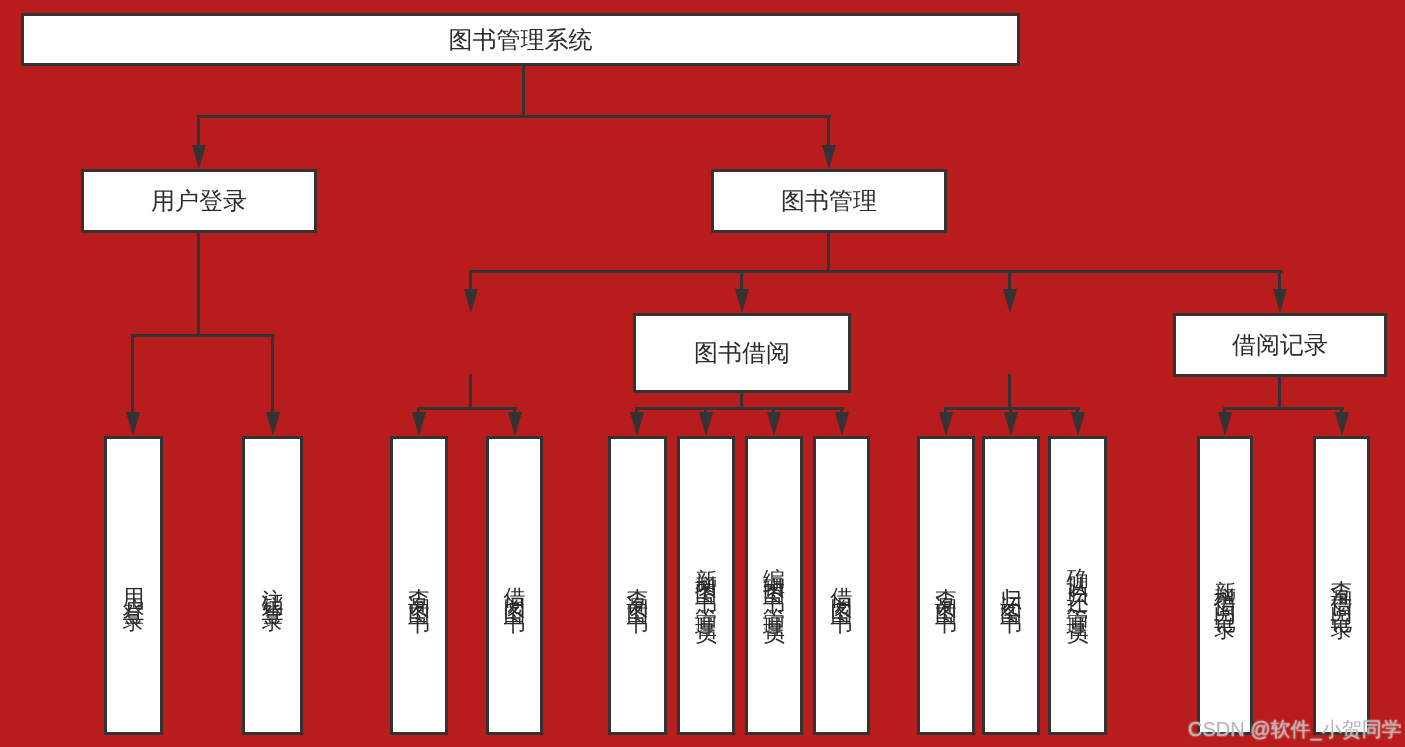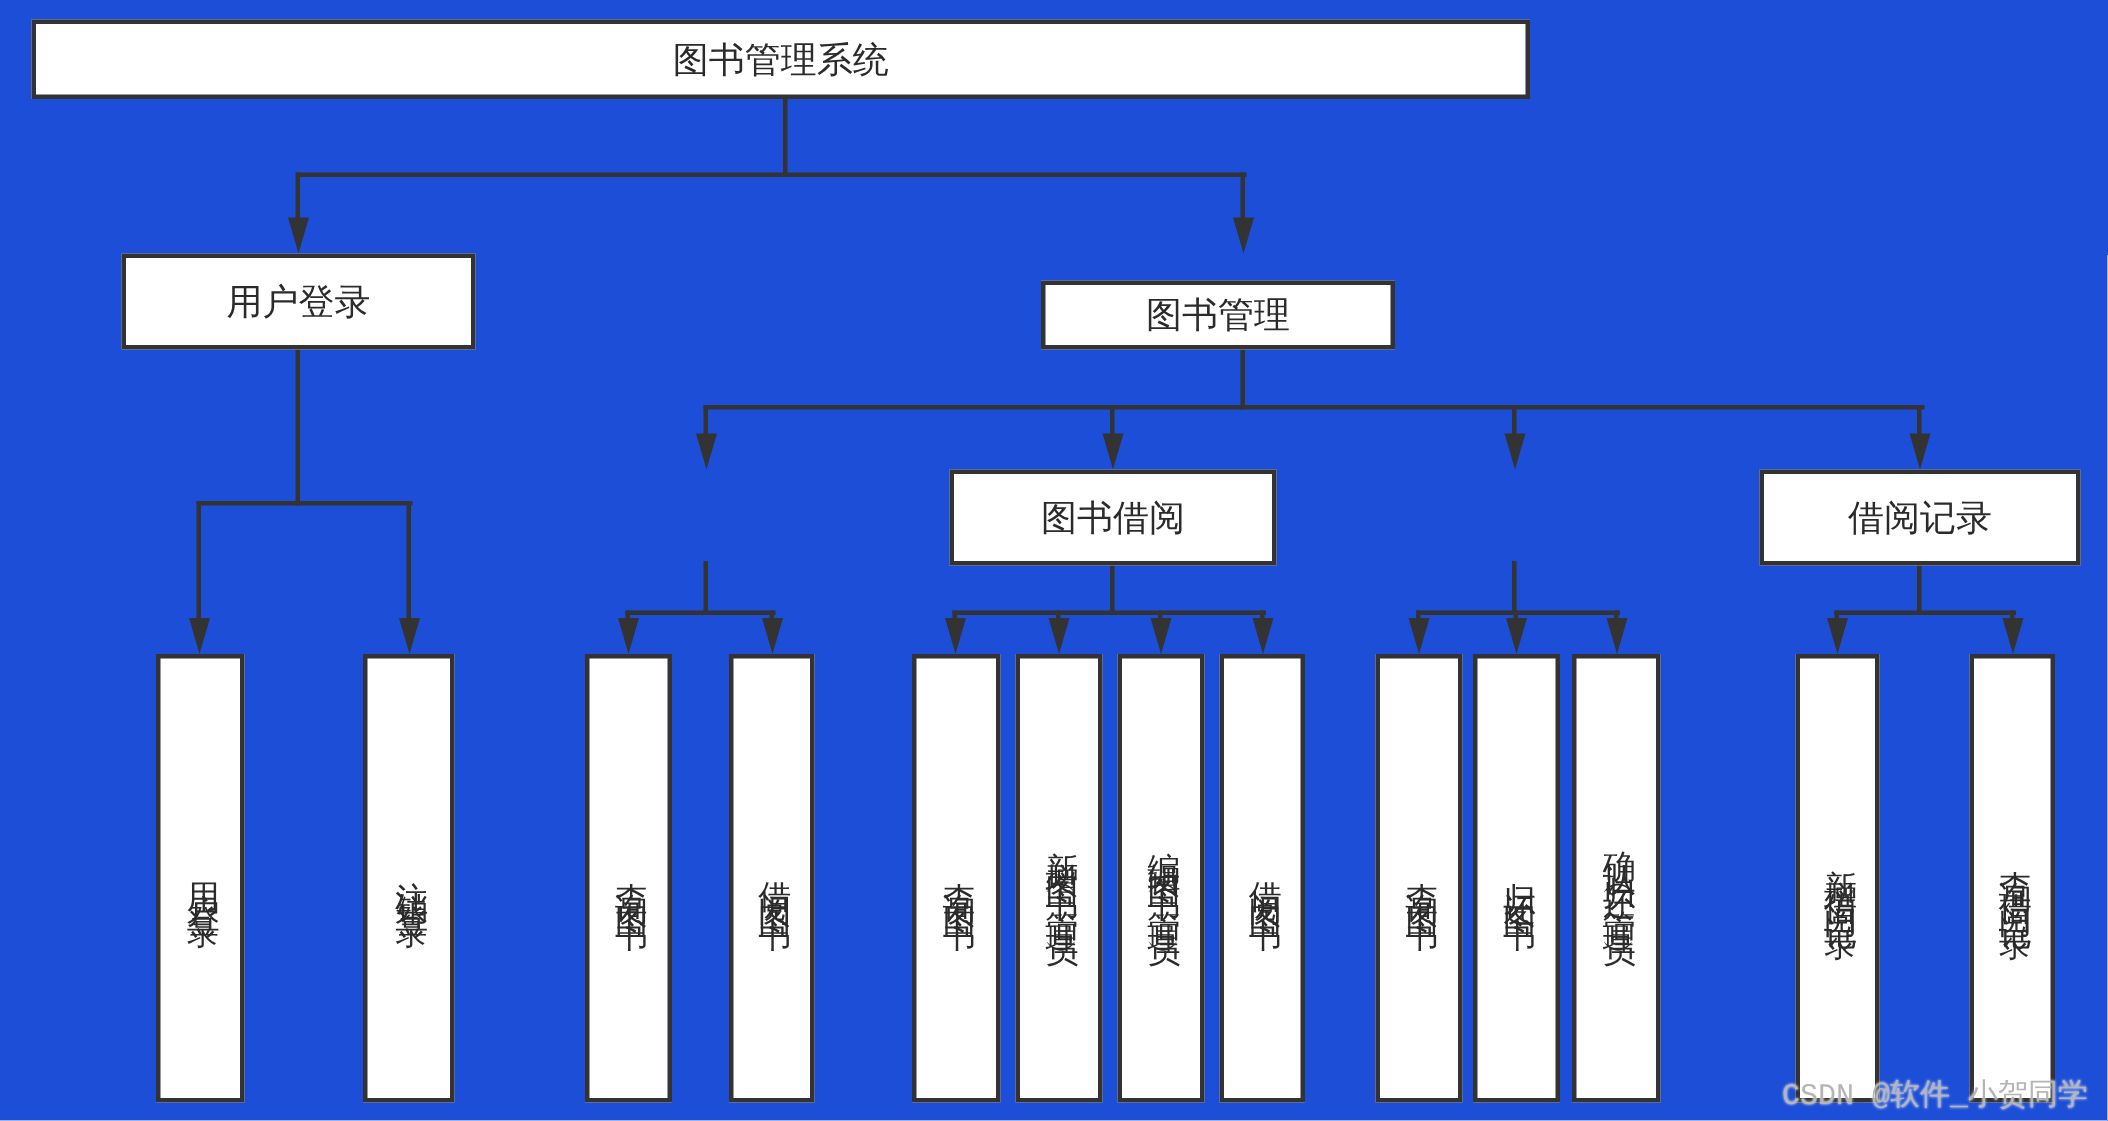--- a/index.html
+++ b/index.html
@@ -1,20 +1,20 @@
 <!DOCTYPE html>
 <html><head>
 <meta charset="utf-8">
 <style>
   html,body{margin:0;padding:0;background:#ffffff;}
   .canvas{
     position:relative;
     width:1405px;height:747px;
-    background:#1d4ed8;
-    font-family:Liberation Mono, monospace;
+    background:#b91c1c;
+    font-family:Liberation Sans, sans-serif;
     color:#2b2b2b;
     overflow:hidden;
   }
   
   .node{
     position:absolute;
     box-sizing:border-box;
     border:3px solid #333333;
     background:#ffffff;
     display:flex;align-items:center;justify-content:center;
@@ -71,21 +71,21 @@
   <div class="vline" style="left:522px;top:65px;height:52px;"></div>
   <div class="hline" style="left:198px;top:115px;width:633px;"></div>
   <div class="vline" style="left:197px;top:115px;height:32px;"></div>
   <div class="arrow" style="left:192px;top:145px;"></div>
   <div class="vline" style="left:827px;top:115px;height:32px;"></div>
   <div class="arrow" style="left:822px;top:145px;"></div>
 
   <div class="node" style="left:81px;top:169px;width:236px;height:64px;">
     <span>用户登录</span>
   </div>
-  <div class="node" style="left:694px;top:169px;width:236px;height:46px;margin-top:18px;">
+  <div class="node" style="left:711px;top:169px;width:236px;height:64px;">
     <span>图书管理</span>
   </div>
 
   <div class="vline" style="left:197px;top:233px;height:104px;"></div>
   <div class="hline" style="left:131px;top:334px;width:144px;"></div>
   <div class="vline" style="left:131px;top:334px;height:80px;"></div>
   <div class="arrow" style="left:126px;top:412px;"></div>
   <div class="vline" style="left:271px;top:334px;height:80px;"></div>
   <div class="arrow" style="left:266px;top:412px;"></div>
 
@@ -93,21 +93,21 @@
   <div class="hline" style="left:469px;top:270px;width:814px;"></div>
   <div class="vline" style="left:469px;top:270px;height:22px;"></div>
   <div class="arrow" style="left:464px;top:289px;"></div>
   <div class="vline" style="left:740px;top:270px;height:22px;"></div>
   <div class="arrow" style="left:735px;top:289px;"></div>
   <div class="vline" style="left:1008px;top:270px;height:22px;"></div>
   <div class="arrow" style="left:1003px;top:289px;"></div>
   <div class="vline" style="left:1278px;top:270px;height:22px;"></div>
   <div class="arrow" style="left:1273px;top:289px;"></div>
 
-  <div class="node" style="left:633px;top:313px;width:218px;height:64px;">
+  <div class="node" style="left:633px;top:313px;width:218px;height:80px;">
     <span>图书借阅</span>
   </div>
   <div class="node" style="left:1173px;top:313px;width:214px;height:64px;">
     <span>借阅记录</span>
   </div>
 
   <div class="vline" style="left:469px;top:374px;height:36px;"></div>
   <div class="hline" style="left:417px;top:407px;width:100px;"></div>
   <div class="vline" style="left:417px;top:407px;height:8px;"></div>
   <div class="arrow" style="left:412px;top:412px;"></div>

